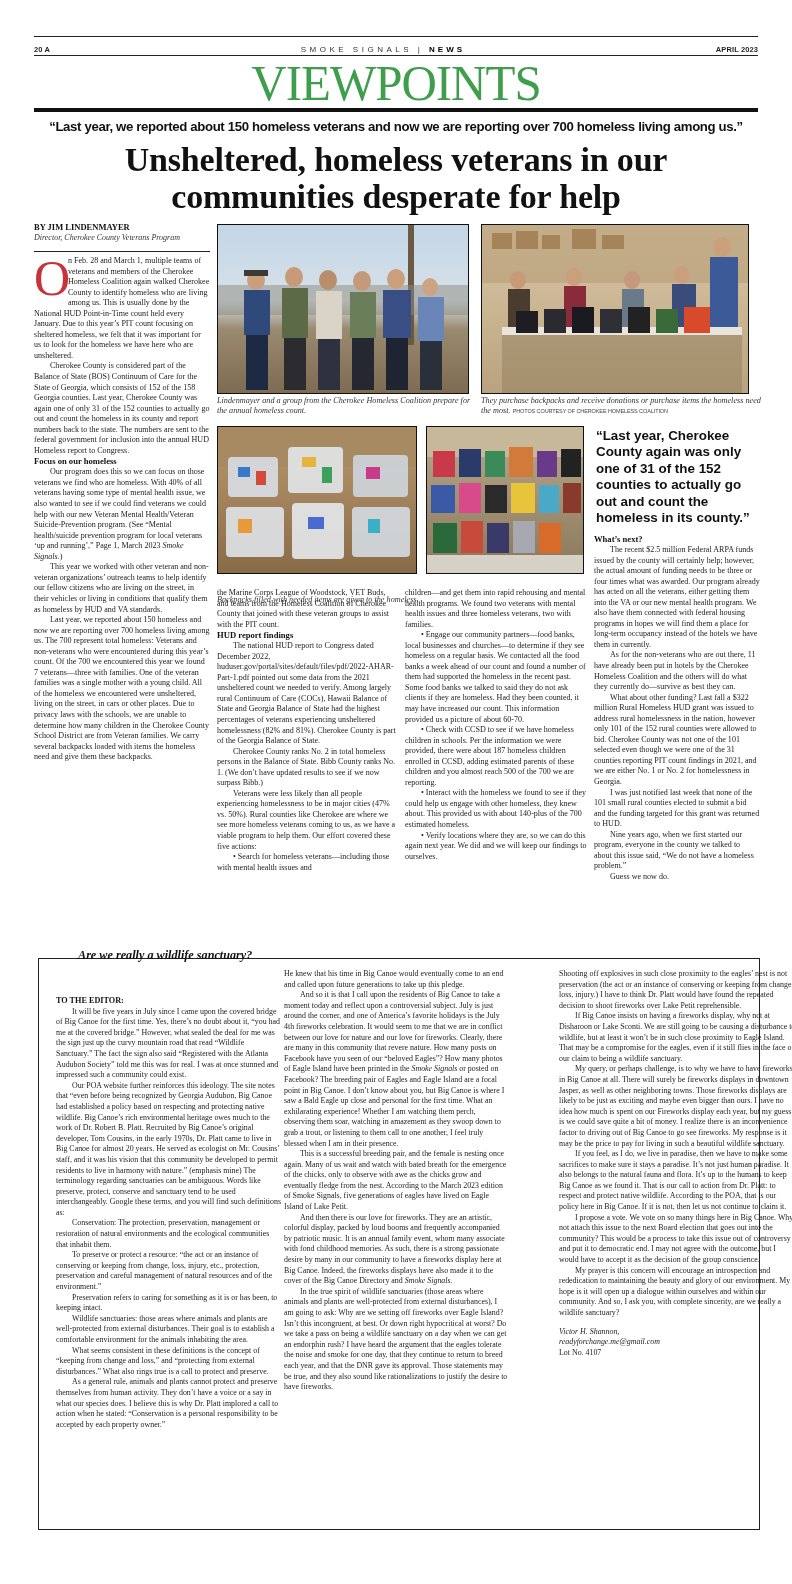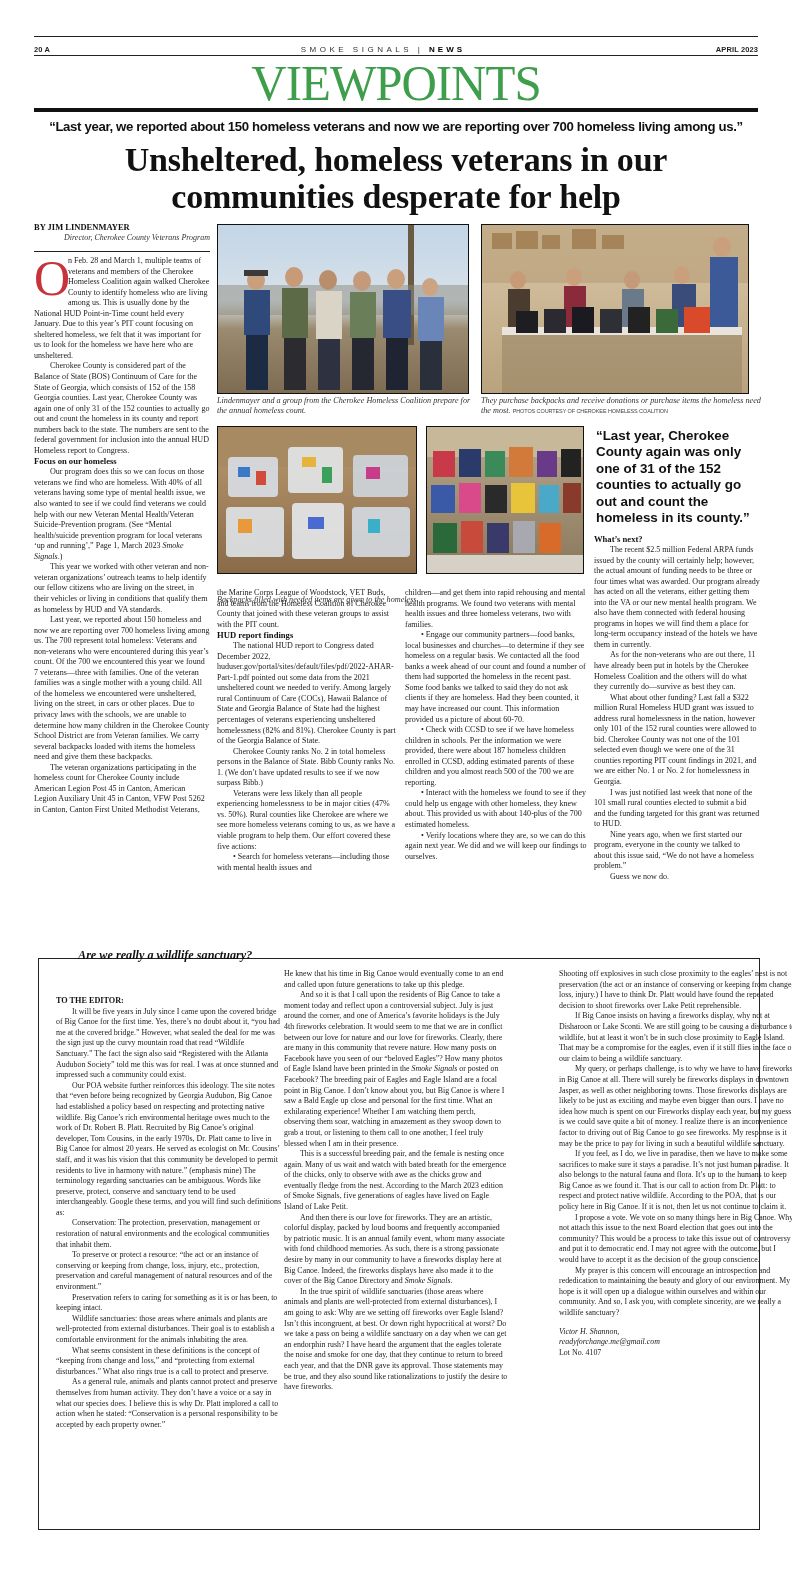--- a/index.html
+++ b/index.html
@@ -18,21 +18,21 @@
   .headline { position: absolute; left: 60px; top: 141px; width: 672px; text-align: center; font-family: "Liberation Serif", serif; font-weight: bold; font-size: 34px; line-height: 37px; color: #111; letter-spacing: -0.2px; }
 
   .body-text { font-size: 8.05px; line-height: 10.55px; text-align: left; color: #222; }
   .body-text p { text-indent: 16px; }
   .body-text p.noindent { text-indent: 0; }
   .subhead { font-weight: bold; font-size: 8.6px; text-align: left; text-indent: 0 !important; color: #111; line-height: 11px; }
   .col { position: absolute; overflow: hidden; }
 
   .byline { position: absolute; left: 34px; top: 222px; width: 176px; }
   .byline .name { font-weight: bold; font-size: 8.5px; color: #111; }
-  .byline .title { font-style: italic; font-size: 8px; color: #333; margin-top: 1px; text-align: right; }
+  .byline .title { font-style: italic; font-size: 8px; color: #333; margin-top: 1px; }
   .byline-rule { position: absolute; left: 34px; top: 251px; width: 176px; height: 1px; background: #222; }
 
   .dropcap { float: left; font-family: "Liberation Serif", serif; color: #c8323a; font-size: 50px; line-height: 40px; margin: 2px 4px 0 0; height: 42px; width: 30px; }
 
   .photo { position: absolute; border: 1px solid #111; overflow: hidden; }
   .caption { position: absolute; font-style: italic; font-size: 8.2px; line-height: 10px; color: #333; }
   .caption .credit { font-style: normal; font-family: "Liberation Sans", sans-serif; font-size: 5.5px; color: #444; text-transform: uppercase; letter-spacing: -0.1px; }
 
   .pull-quote { position: absolute; left: 596px; top: 428px; width: 162px; text-align: left; font-family: "Liberation Sans", sans-serif; font-weight: bold; font-size: 13.4px; line-height: 16.4px; color: #111; }
   .letter-box { position: absolute; left: 38px; top: 958px; width: 722px; height: 572px; border: 1.5px solid #222; }
@@ -70,21 +70,20 @@
 </div>
 <div class="byline-rule"></div>
 
 <div class="col body-text" style="left:34px; top:256px; width:176px; height:696px;">
   <p class="noindent"><span class="dropcap">O</span><span>n Feb. 28 and March 1, multiple teams of veterans and members of the Cherokee Homeless Coalition again walked Cherokee County to identify homeless who are living among us. This is usually done by the National HUD Point-in-Time count held every January. Due to this year’s PIT count focusing on sheltered homeless, we felt that it was important for us to look for the homeless we have here who are unsheltered.</span></p>
   <p>Cherokee County is considered part of the Balance of State (BOS) Continuum of Care for the State of Georgia, which consists of 152 of the 158 Georgia counties. Last year, Cherokee County was again one of only 31 of the 152 counties to actually go out and count the homeless in its county and report numbers back to the state. The numbers are sent to the federal government for inclusion into the annual HUD Homeless report to Congress.</p>
   <p class="subhead">Focus on our homeless</p>
   <p><span>Our program does this so we can focus on those veterans we find who are homeless. With 40% of all veterans having some type of mental health issue, we also wanted to see if we could find veterans we could help with our new Veteran Mental Health/Veteran Suicide-Prevention program. (See “Mental health/suicide prevention program for local veterans ‘up and running’,” Page 1, March 2023 </span><i>Smoke Signals</i><span>.)</span></p>
   <p>This year we worked with other veteran and non-veteran organizations’ outreach teams to help identify our fellow citizens who are living on the street, in their vehicles or living in conditions that qualify them as homeless by HUD and VA standards.</p>
   <p>Last year, we reported about 150 homeless and now we are reporting over 700 homeless living among us. The 700 represent total homeless: Veterans and non-veterans who were encountered during this year’s count.  Of the 700 we encountered this year we found 7 veterans—three with families. One of the veteran families was a single mother with a young child. All of the homeless we encountered were unsheltered, living on the street, in cars or other places. Due to privacy laws with the schools, we are unable to determine how many children in the Cherokee County School District are from Veteran families. We carry several backpacks loaded with items the homeless need and give them these backpacks.</p>
-  <p>The veteran organizations participating in the homeless count for Cherokee County include American Legion Post 45 in Canton, American Legion Auxiliary Unit 45 in Canton, VFW Post 5262 in Canton, Canton First United Methodist Veterans,</p>
 </div>
 
 <div class="photo" style="left:217px; top:224px; width:252px; height:170px; background:linear-gradient(#c3d5e6 0%, #d7e2ea 45%, #9a8a6f 62%, #7d6b52 100%);">
   <svg width="252" height="170" viewBox="0 0 252 170">
     <rect x="190" y="0" width="6" height="120" fill="#6a5a44"></rect>
     <rect x="0" y="60" width="252" height="30" fill="#8c8a7e" opacity="0.5"></rect>
     <g>
       <ellipse cx="38" cy="55" rx="9" ry="10" fill="#caa07c"></ellipse>
         <rect x="26" y="45" width="24" height="6" fill="#3b3a36"></rect>
       <rect x="26" y="65" width="26" height="45" fill="#2f4a7a"></rect>

